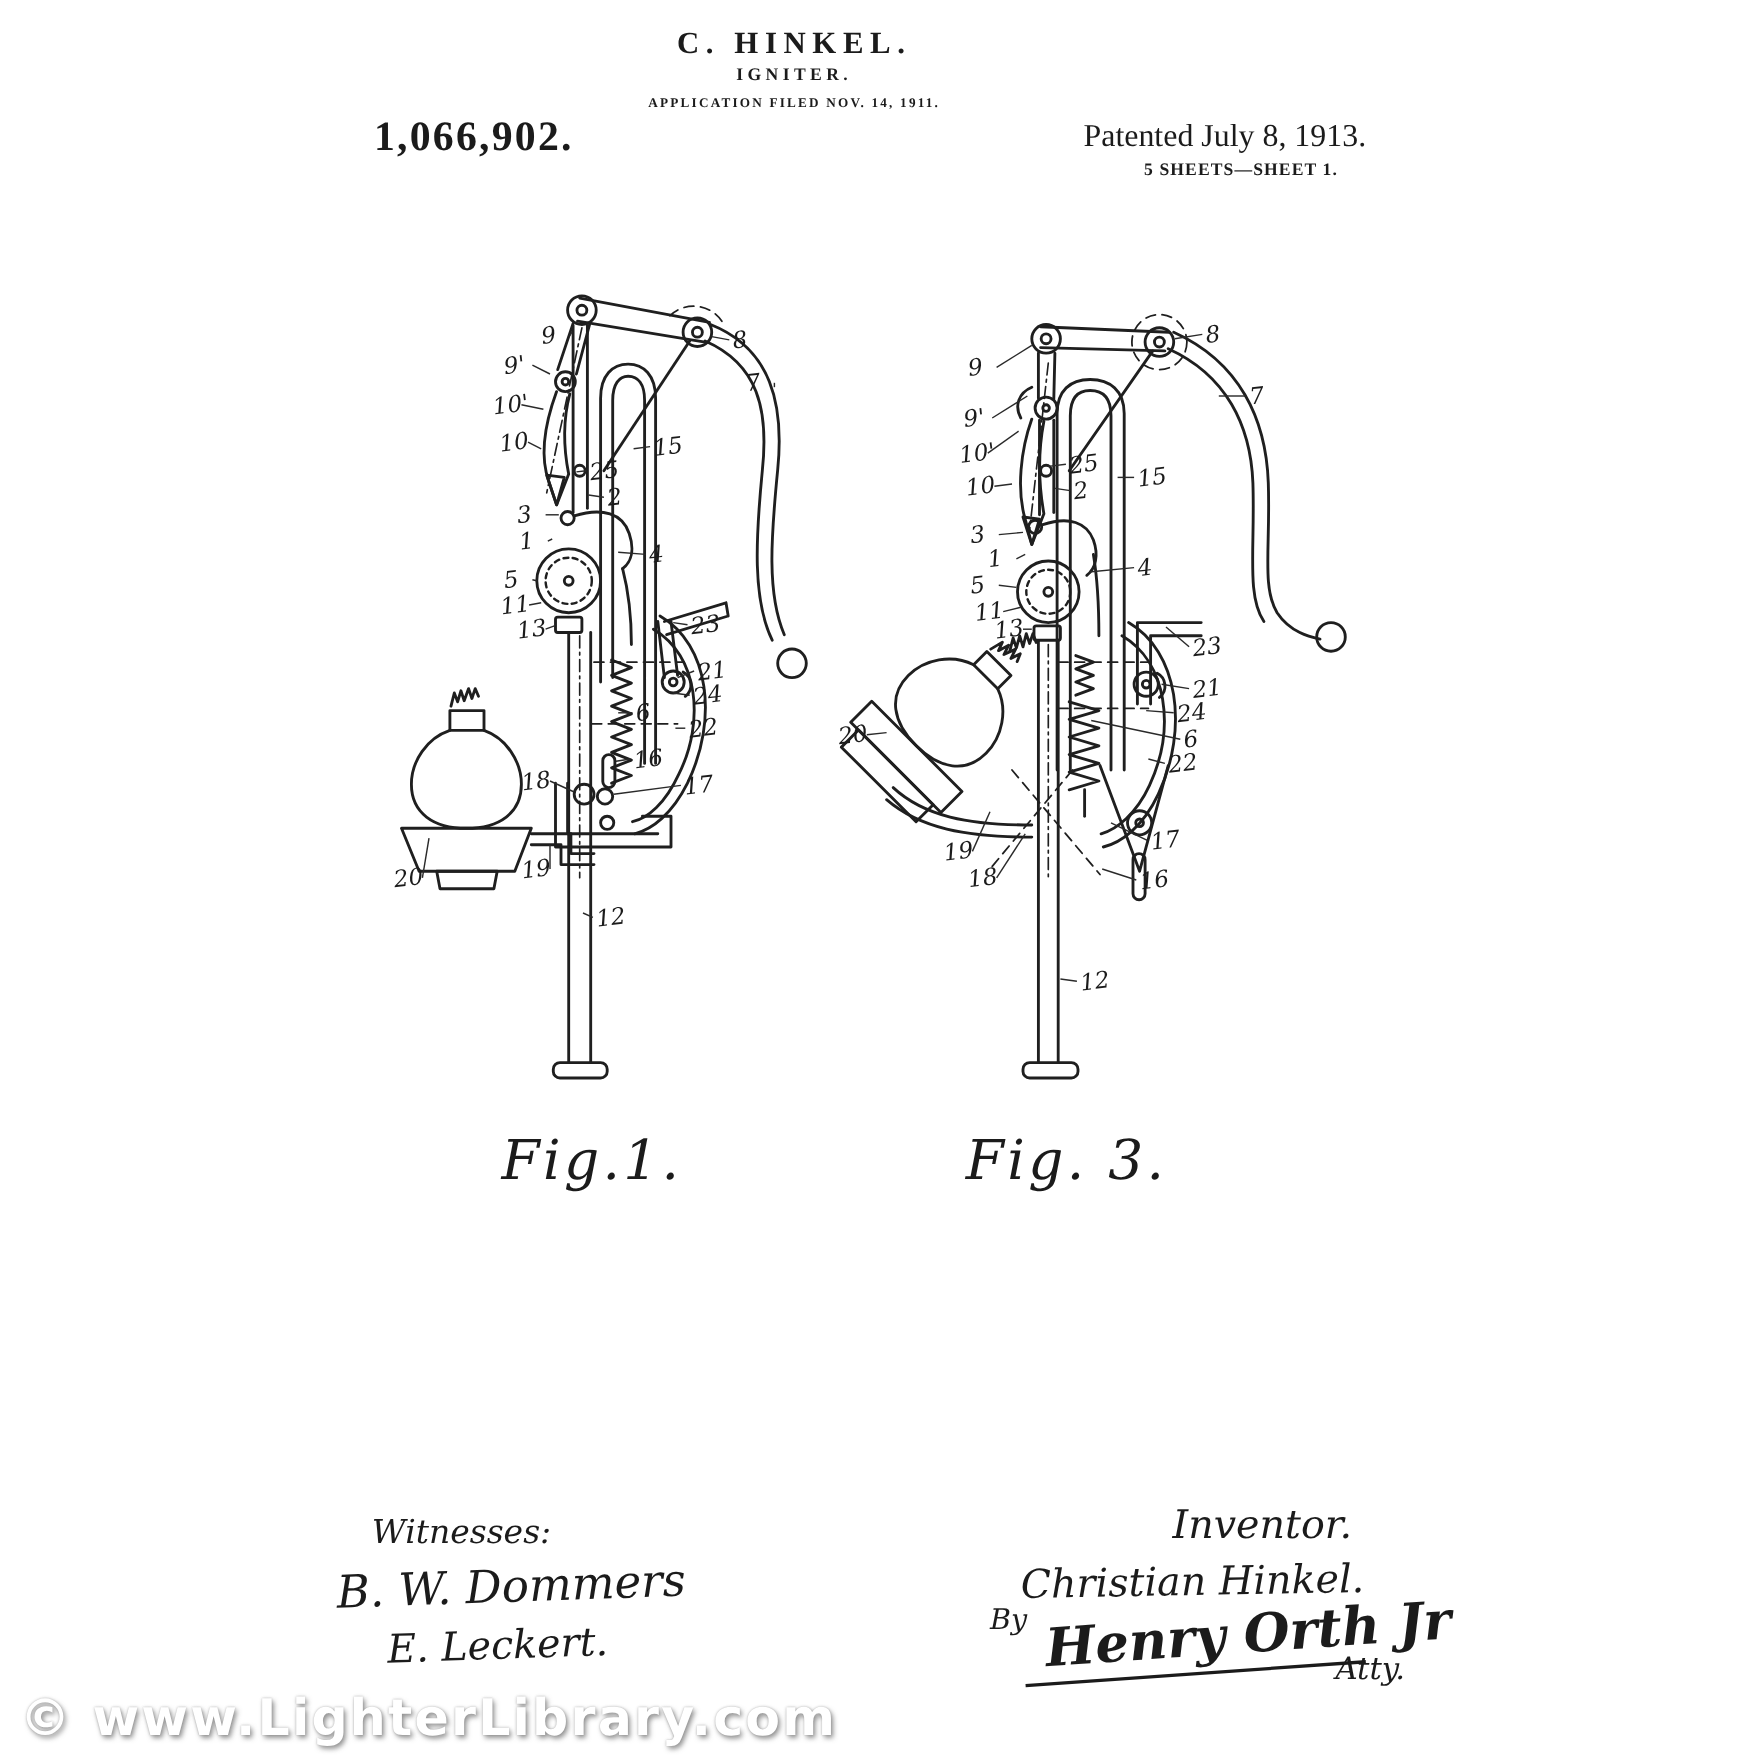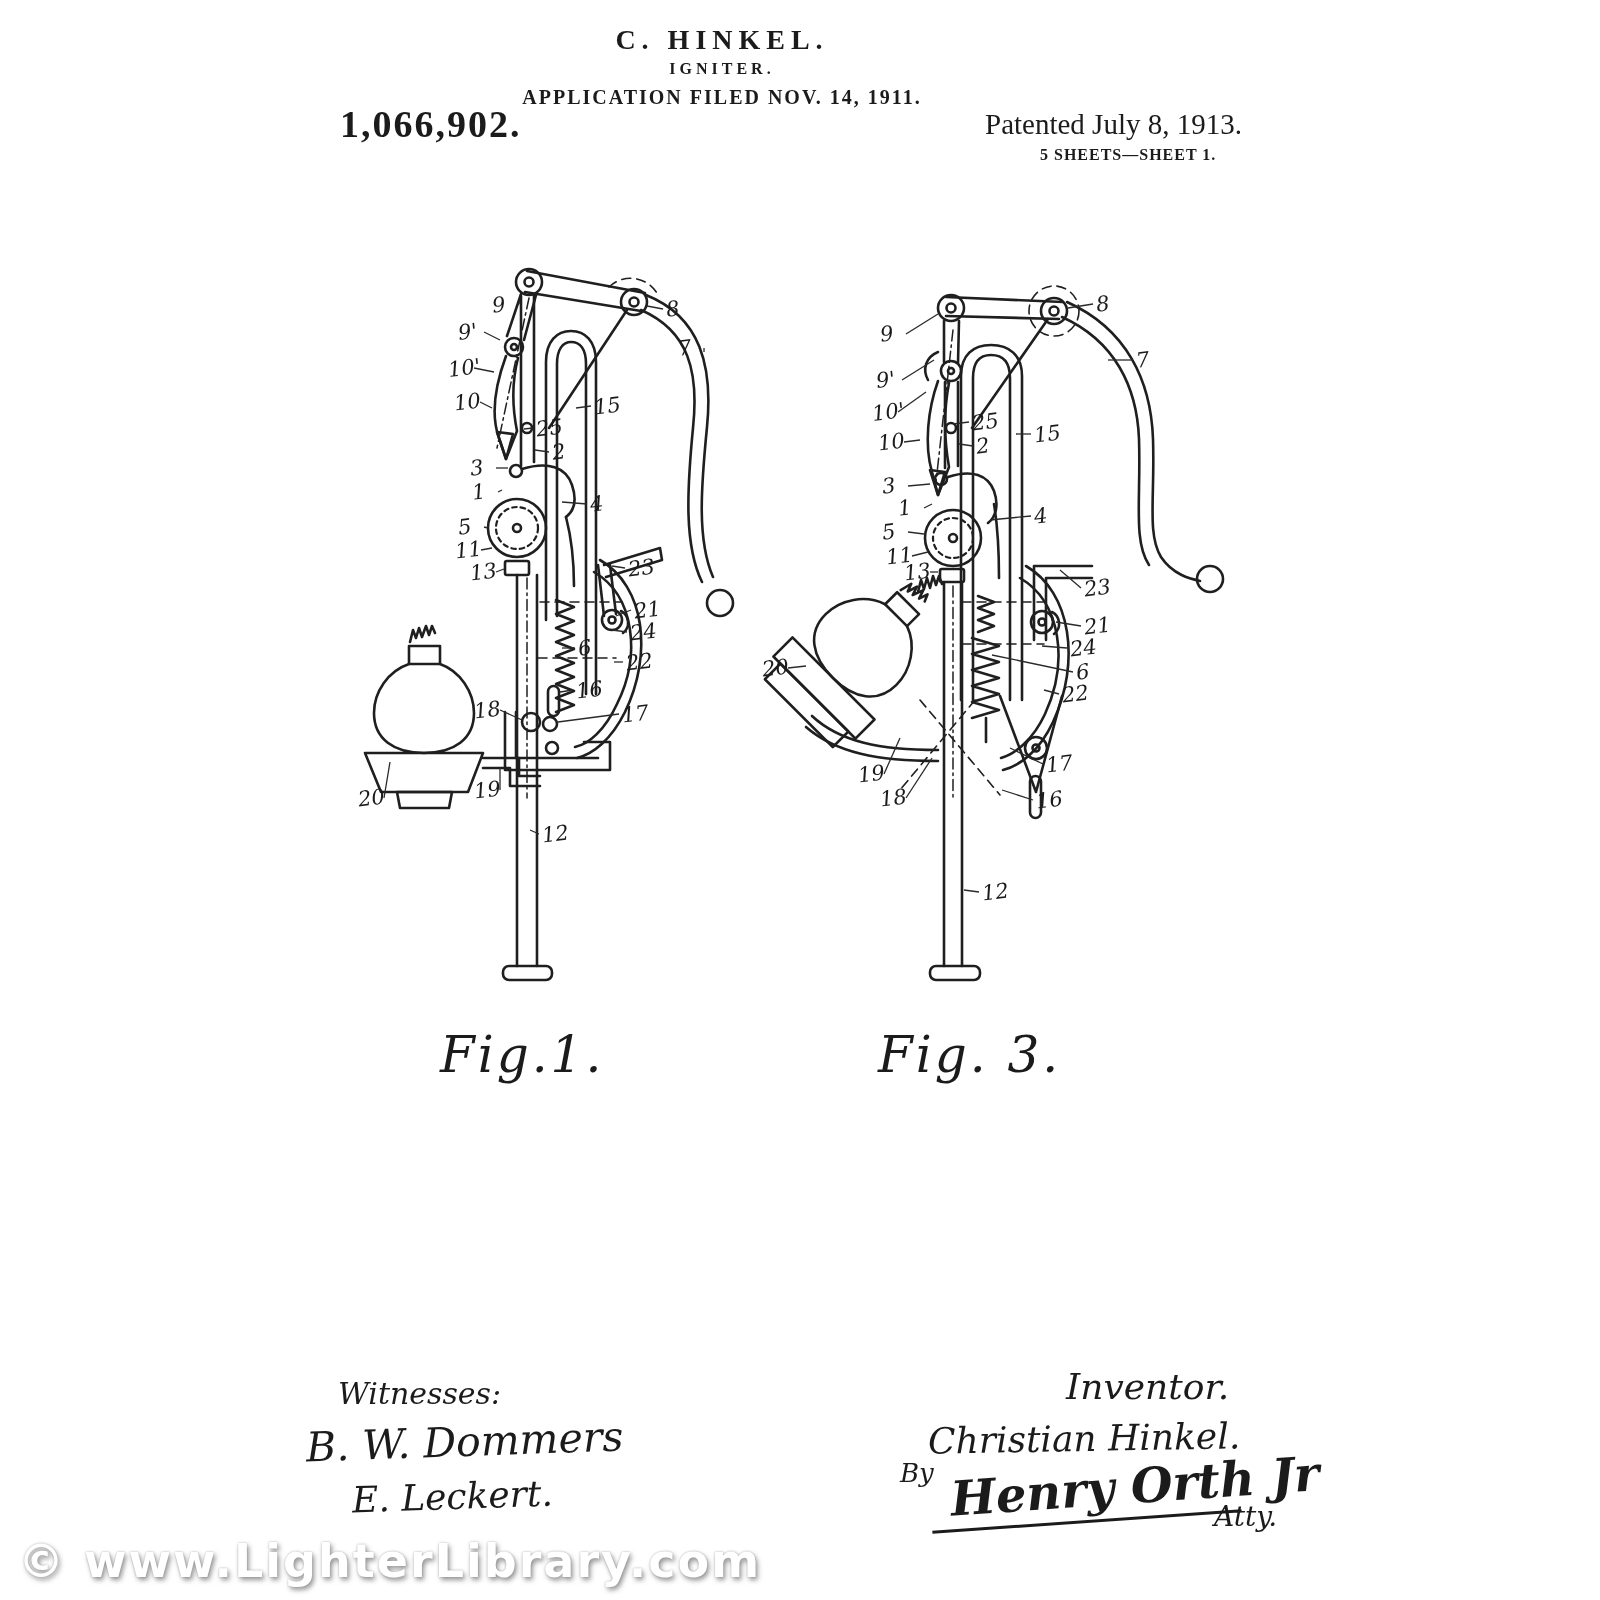--- a/index.html
+++ b/index.html
@@ -3,27 +3,27 @@
 <meta charset="utf-8">
 <style>
   html,body{margin:0;padding:0;}
   body{width:1600px;height:1600px;background:#ffffff;overflow:hidden;position:relative;
        font-family:"Liberation Serif","DejaVu Serif",serif;color:#1b1b1b;}
   .abs{position:absolute;}
   .printed{color:#1b1b1b;text-align:center;}
   .centered{left:0;width:1444px;text-align:center;}
   .head-name{top:24px;font-size:28px;font-weight:700;letter-spacing:6px;}
   .head-title{top:60px;font-size:16px;font-weight:700;letter-spacing:4px;}
-  .head-app{top:86px;font-size:20px;font-weight:700;letter-spacing:2px;}
+  .head-app{top:86px;font-size:12px;font-weight:700;letter-spacing:2px;}
   .patent-number{left:340px;top:102px;font-size:38px;font-weight:700;letter-spacing:2px;}
   .patent-date{left:985px;top:108px;font-size:29px;}
   .sheet-line{left:1040px;top:146px;font-size:16px;font-weight:700;letter-spacing:1px;}
   .script{font-family:"DejaVu Serif","Liberation Serif",serif;font-style:italic;color:#1b1b1b;}
   .caption{font-size:50px;letter-spacing:3px;}
-  .cap1{left:440px;top:1026px;}
+  .cap1{left:456px;top:1026px;}
   .cap2{left:878px;top:1026px;}
   .sig-witnesses{left:338px;top:1376px;font-size:30px;}
   .sig-witness1{left:306px;top:1418px;font-size:41px;transform:rotate(-2deg);}
   .sig-witness2{left:352px;top:1476px;font-size:36px;transform:rotate(-2deg);}
   .sig-inventor-head{left:1066px;top:1366px;font-size:36px;}
   .sig-inventor-name{left:928px;top:1418px;font-size:36px;transform:rotate(-1deg);}
   .sig-by{left:900px;top:1458px;font-size:26px;}
   .sig-attorney{left:950px;top:1458px;font-size:48px;font-weight:700;transform:rotate(-4deg);}
   .sig-atty{left:1214px;top:1500px;font-size:28px;}
   .sig-underline{left:932px;top:1520px;width:310px;height:3px;background:#1b1b1b;transform:rotate(-4deg);}

